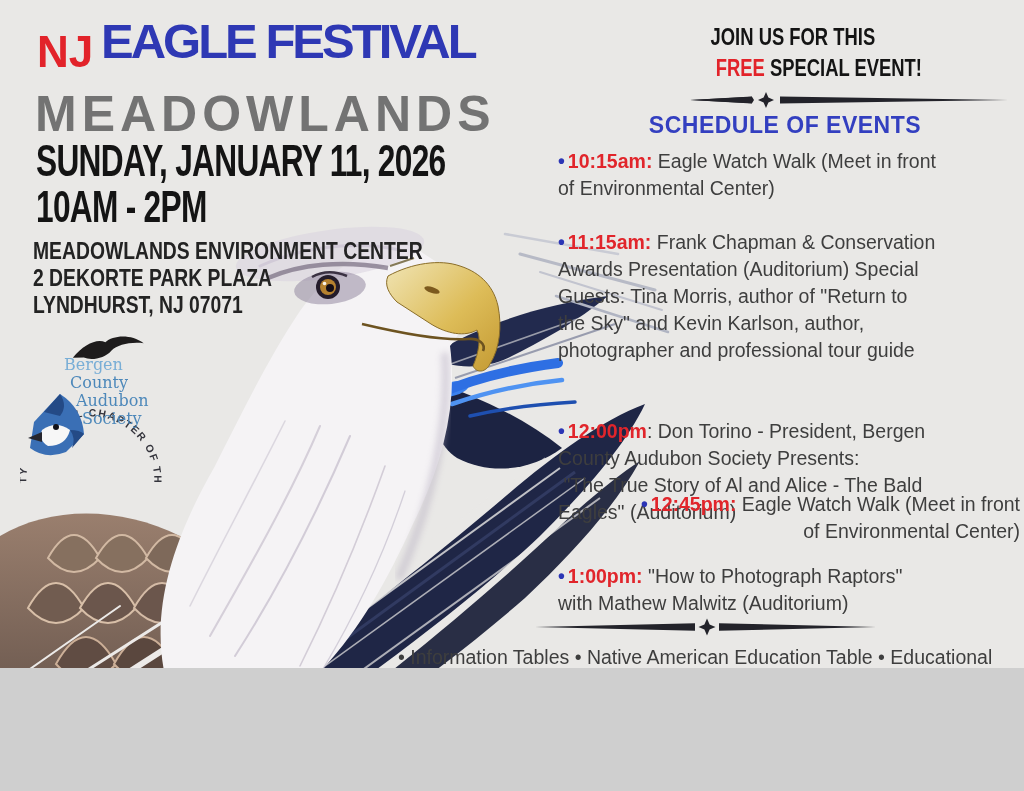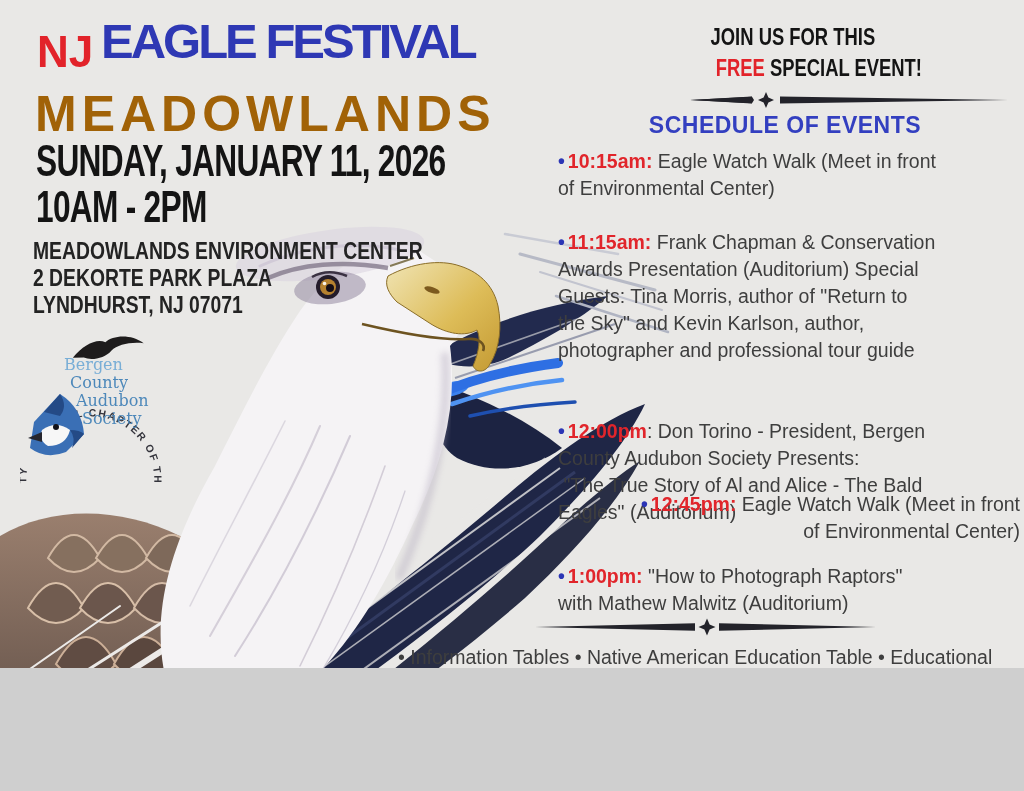--- a/index.html
+++ b/index.html
@@ -3,21 +3,21 @@
 <meta charset="utf-8">
 <style>
   html,body{margin:0;padding:0;background:#cfcfcf;}
   .poster{position:relative;width:1024px;height:668px;background:#e9e8e6;overflow:hidden;
           font-family:"Liberation Sans",sans-serif;}
   .abs{position:absolute;}
   .condX{display:inline-block;transform-origin:left top;}
   
   .nj{left:37px;top:27px;font-size:44px;font-weight:bold;color:#e2232a;letter-spacing:0;}
   .title{left:101px;top:13px;font-size:49px;font-weight:bold;color:#2e38b4;letter-spacing:-3px;white-space:nowrap;}
-  .meadow{left:35px;top:85px;font-size:50px;font-weight:bold;color:#a16207;letter-spacing:5px;white-space:nowrap;}
+  .meadow{left:35px;top:85px;font-size:50px;font-weight:bold;color:#737373;letter-spacing:5px;white-space:nowrap;}
   .date,.time{left:36px;font-size:44px;font-weight:bold;color:#141414;white-space:nowrap;}
   .date{top:136px;}
   .time{top:182px;}
   .date .condX,.time .condX{transform:scaleX(.72);letter-spacing:-1px;}
   .venue{left:33px;top:238px;font-size:23px;font-weight:bold;color:#232323;line-height:27px;white-space:nowrap;}
   .venue .condX{transform:scaleX(.84);}
   
   .join{left:690px;top:22px;width:320px;font-size:23px;font-weight:bold;
         color:#141414;line-height:31px;white-space:nowrap;}
   .join .condX{transform-origin:center top;transform:scaleX(.8);}

